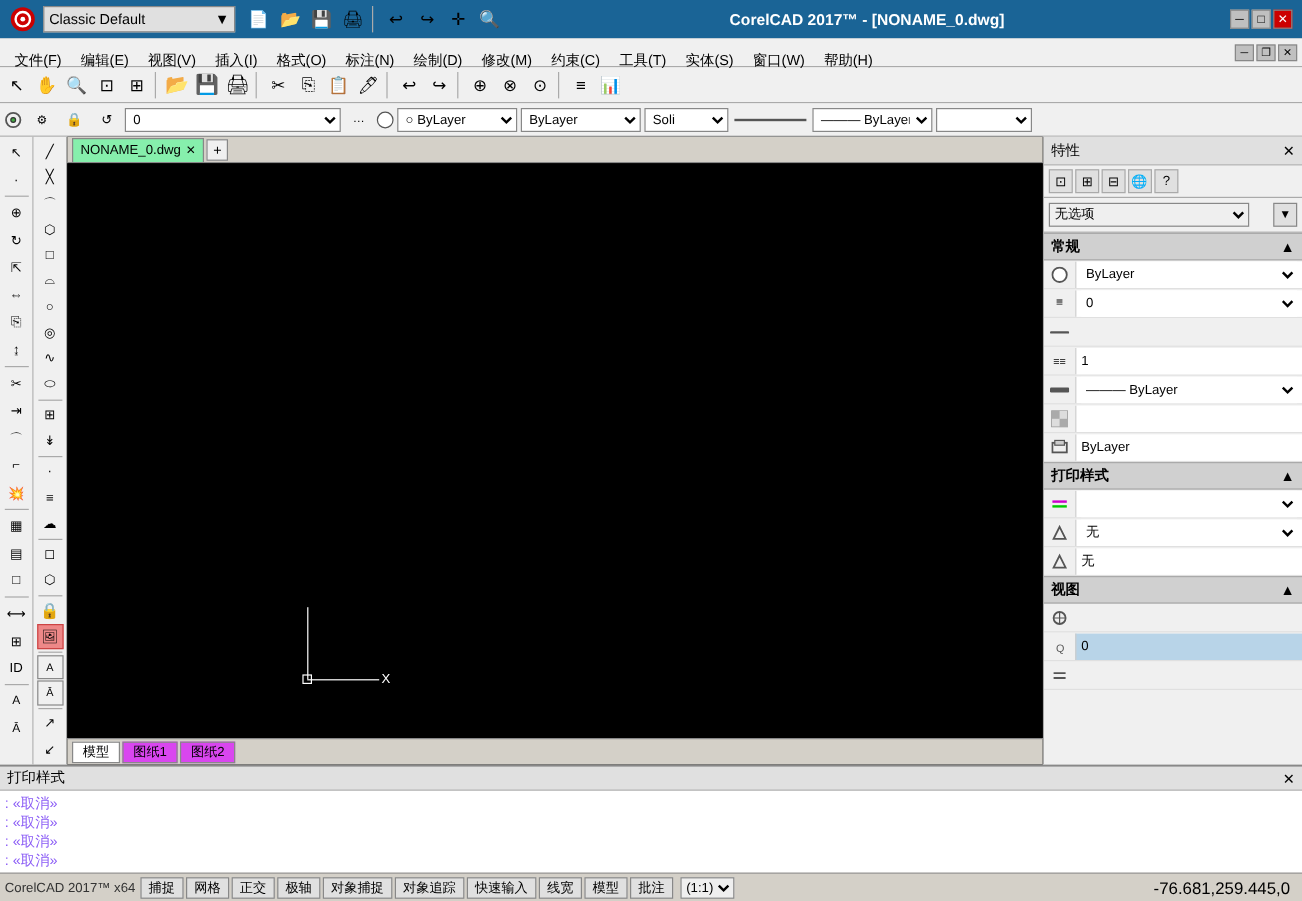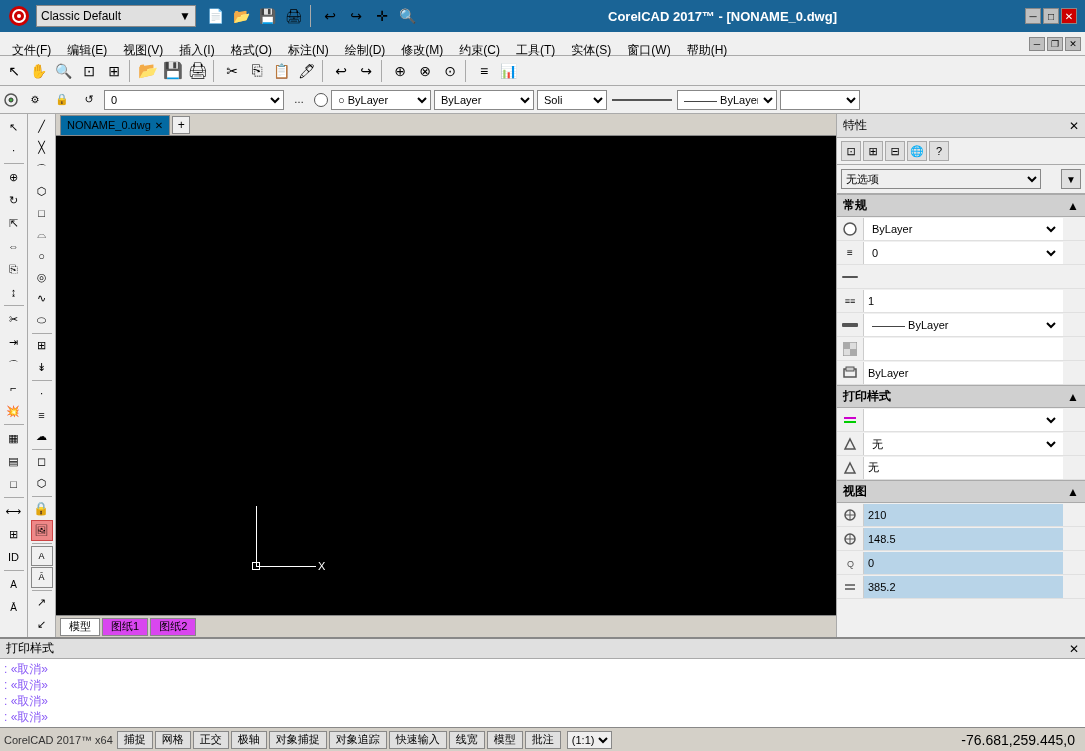--- a/index.html
+++ b/index.html
@@ -56,39 +56,39 @@
     }
 
     
     #canvas-area {
       flex: 1; background: #000; position: relative; overflow: hidden;
     }
     #tab-bar {
       display: flex; align-items: center; background: #d4d0c8; height: 22px; border-bottom: 1px solid #888; padding: 0 4px; gap: 2px;
     }
     .tab-item { display: flex; align-items: center; background: #f0f0f0; border: 1px solid #888; border-bottom: none; padding: 2px 6px; font-size: 11px; cursor: pointer; height: 20px; }
-    .tab-item.active { background: #0369a1; }
+    .tab-item.active { background: #86efac; }
     .tab-close { margin-left: 4px; font-size: 10px; cursor: pointer; }
     .tab-add { width: 18px; height: 18px; border: 1px solid #888; background: #f0f0f0; display: flex; align-items: center; justify-content: center; font-size: 12px; cursor: pointer; }
     #drawing-canvas { background: #000; width: 100%; height: calc(100% - 22px - 22px); position: relative; }
     
     .origin-marker { position: absolute; left: 200px; top: 430px; }
     .origin-square { width: 8px; height: 8px; border: 1px solid white; position: absolute; left: -4px; top: -4px; }
     .origin-x-axis { position: absolute; width: 60px; height: 1px; background: white; top: 0; left: 0; }
     .origin-y-axis { position: absolute; width: 1px; height: 60px; background: white; top: -60px; left: 0; }
     .x-label { position: absolute; color: white; font-size: 11px; left: 62px; top: -6px; }
     #bottom-tabs {
       display: flex; align-items: center; background: #d4d0c8; height: 22px; border-top: 1px solid #888; padding: 0 4px; gap: 2px;
     }
     .btab { padding: 2px 8px; border: 1px solid #888; background: #d946ef; font-size: 11px; cursor: pointer; height: 18px; display: flex; align-items: center; }
     .btab.active { background: white; }
 
     
     #right-panel {
-      width: 249px; background: #f0f0f0; border-left: 1px solid #aaa; display: flex; flex-direction: column;
+      width: 216px; background: #f0f0f0; border-left: 1px solid #aaa; display: flex; flex-direction: column;
     }
     #right-panel-header {
       display: flex; align-items: center; justify-content: space-between; background: #e0e0e0; border-bottom: 1px solid #aaa; height: 24px; padding: 0 6px;
     }
     #right-panel-header .close-btn { cursor: pointer; font-size: 12px; }
     #right-panel-toolbar { display: flex; align-items: center; gap: 2px; padding: 3px 4px; border-bottom: 1px solid #aaa; background: #f0f0f0; }
     .rp-btn { width: 20px; height: 20px; border: 1px solid #aaa; background: #e0e0e0; display: flex; align-items: center; justify-content: center; font-size: 11px; cursor: pointer; }
     #right-panel-filter { padding: 4px; border-bottom: 1px solid #aaa; }
     #right-panel-filter select { width: 100%; height: 20px; font-size: 11px; border: 1px solid #888; }
     #right-panel-content { flex: 1; overflow-y: auto; padding: 0; }
@@ -482,58 +482,40 @@
       </div>
 
       <div class="rp-row">
         <div class="rp-row-icon">
           <svg width="14" height="14">
               <circle cx="7" cy="7" r="5" fill="none" stroke="#555" stroke-width="1.5"></circle>
               <line x1="7" y1="2" x2="7" y2="12" stroke="#555" stroke-width="1"></line>
               <line x1="2" y1="7" x2="12" y2="7" stroke="#555" stroke-width="1"></line>
             </svg>
         </div>
-        <div class="rp-row-value blue-bg" style="width:200px;">
-          <span>210</span>
-        </div>
-      </div>
-
-      <div class="rp-row">
-        <div class="rp-row-icon">
-          <svg width="14" height="14">
-              <circle cx="7" cy="7" r="5" fill="none" stroke="#555" stroke-width="1.5"></circle>
-              <line x1="7" y1="2" x2="7" y2="12" stroke="#555" stroke-width="1"></line>
-              <line x1="2" y1="7" x2="12" y2="7" stroke="#555" stroke-width="1"></line>
-            </svg>
-        </div>
-        <div class="rp-row-value blue-bg" style="width:200px;">
-          <span>148.5</span>
-        </div>
-      </div>
+      </div>
+
 
       <div class="rp-row">
         <div class="rp-row-icon">
           <svg width="14" height="14">
               <text x="4" y="11" font-size="9" fill="#555">Q</text>
             </svg>
         </div>
         <div class="rp-row-value blue-bg" style="width:200px;">
           <span>0</span>
         </div>
       </div>
 
       <div class="rp-row">
         <div class="rp-row-icon">
           <svg width="14" height="14">
               <line x1="2" y1="5" x2="12" y2="5" stroke="#555" stroke-width="1.5"></line>
               <line x1="2" y1="9" x2="12" y2="9" stroke="#555" stroke-width="1.5"></line>
             </svg>
-        </div>
-        <div class="rp-row-value blue-bg" style="width:200px;">
-          <span>385.2</span>
         </div>
       </div>
 
     </div>
 
   </div>
 
 </div>
 
 <div id="command-window">

